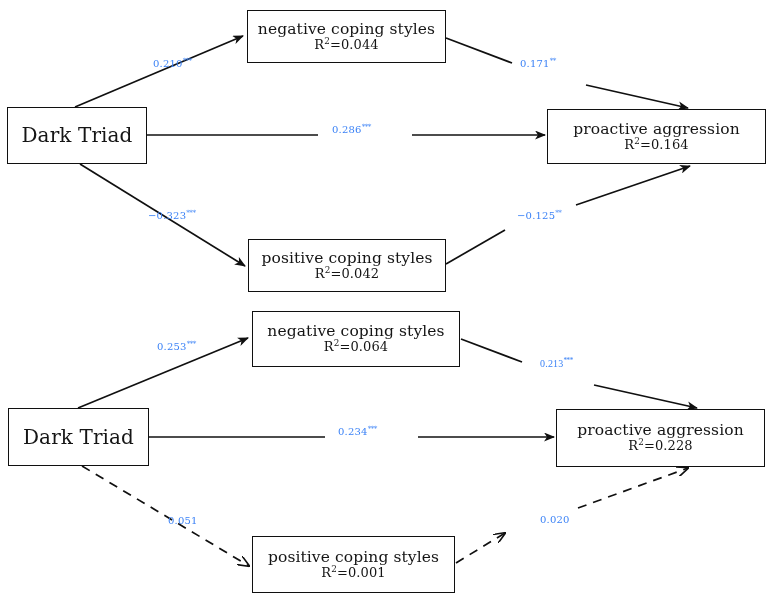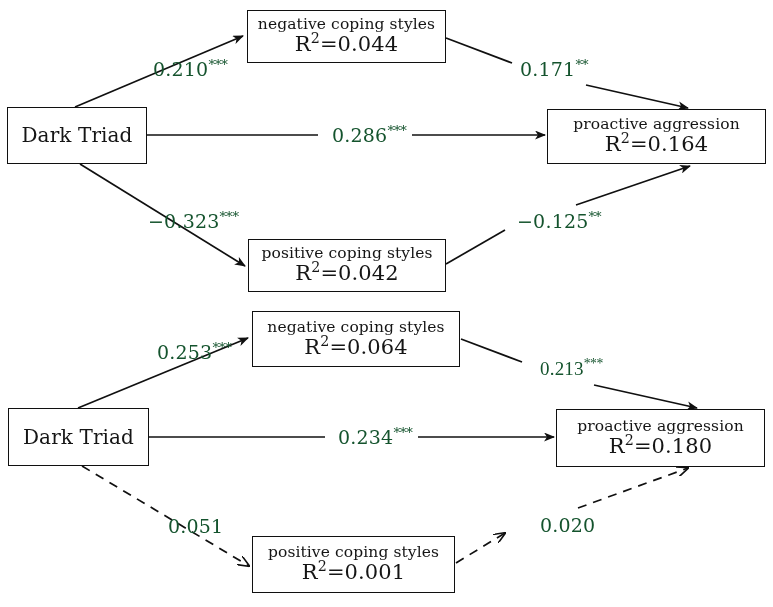--- a/index.html
+++ b/index.html
@@ -35,40 +35,40 @@
     flex-direction: column;
     align-items: center;
     justify-content: center;
     text-align: center;
     line-height: 1.12;
     font-size: 15.5px;
     letter-spacing: 0.1px;
     color: #151515;
   }
   .node-box .node-r2 {
-    font-size: 21px;
+    font-size: 13px;
     white-space: nowrap;
   }
   .node-box .node-label {
     white-space: nowrap;
   }
   .node-single .node-label {
     font-size: 20px;
     text-align: center;
   }
   sup.sq {
     font-size: 0.68em;
     vertical-align: super;
     line-height: 0;
   }
   .edge-label {
     position: absolute;
-    font-size: 19px;
+    font-size: 10px;
     white-space: nowrap;
-    color: #14532d;
+    color: #3b82f6;
     letter-spacing: 0.2px;
   }
   .edge-label .stars {
     font-size: 0.72em;
     vertical-align: super;
     letter-spacing: -0.5px;
     line-height: 0;
   }
 </style>
 </head>
@@ -136,21 +136,21 @@
     <div class="node-label">negative coping styles</div>
     <div class="node-r2"><span>R</span><sup class="sq">2</sup><span>=0.064</span></div>
   </div>
 
   <div class="node-box node-single" style="left:8px; top:408px; width:141px; height:58px;">
     <div class="node-label">Dark Triad</div>
   </div>
 
   <div class="node-box node-multi" style="left:556px; top:409px; width:209px; height:58px;">
     <div class="node-label">proactive aggression</div>
-    <div class="node-r2"><span>R</span><sup class="sq">2</sup><span>=0.180</span></div>
+    <div class="node-r2"><span>R</span><sup class="sq">2</sup><span>=0.228</span></div>
   </div>
 
   <div class="node-box node-multi" style="left:252px; top:536px; width:203px; height:57px;">
     <div class="node-label">positive coping styles</div>
     <div class="node-r2"><span>R</span><sup class="sq">2</sup><span>=0.001</span></div>
   </div>
 
   <div class="edge-label" style="left:153px; top:58px;">
     <span>0.210</span><span class="stars">***</span>
   </div>

